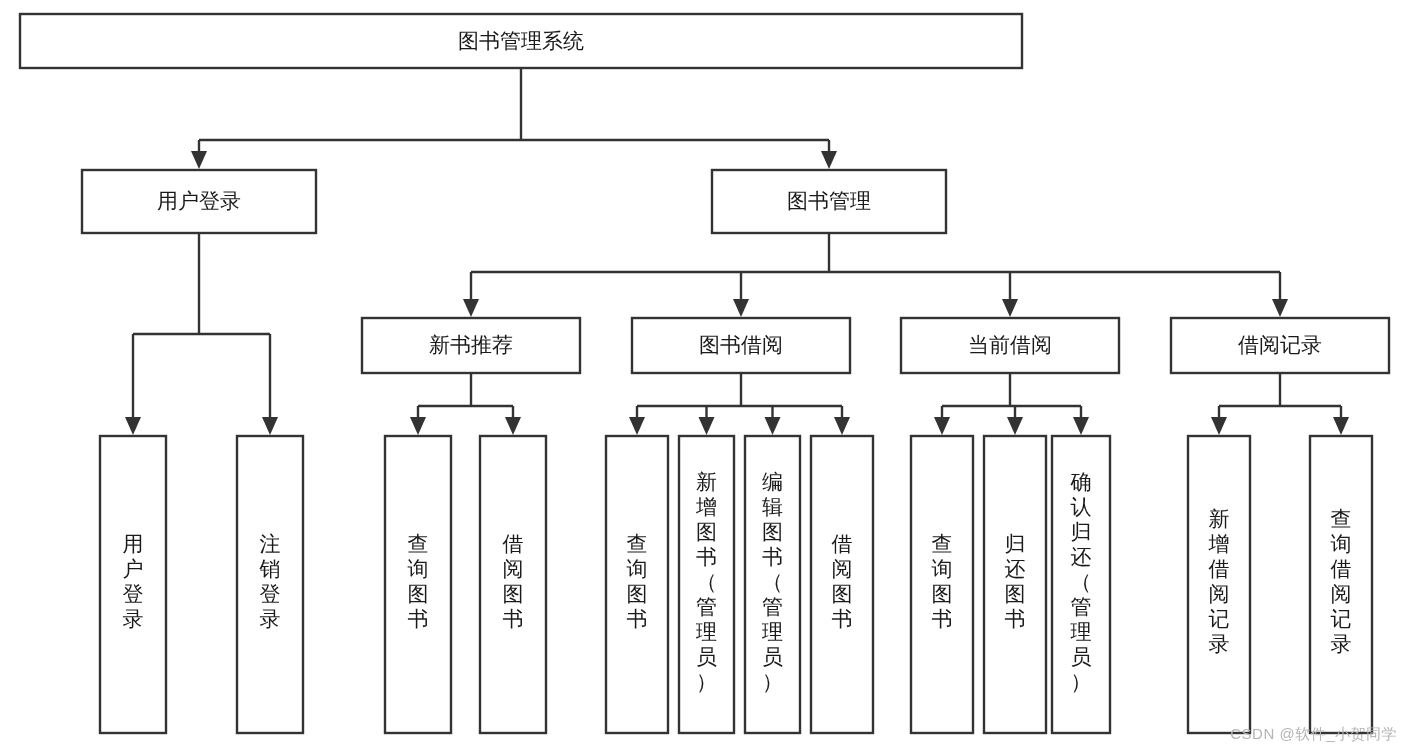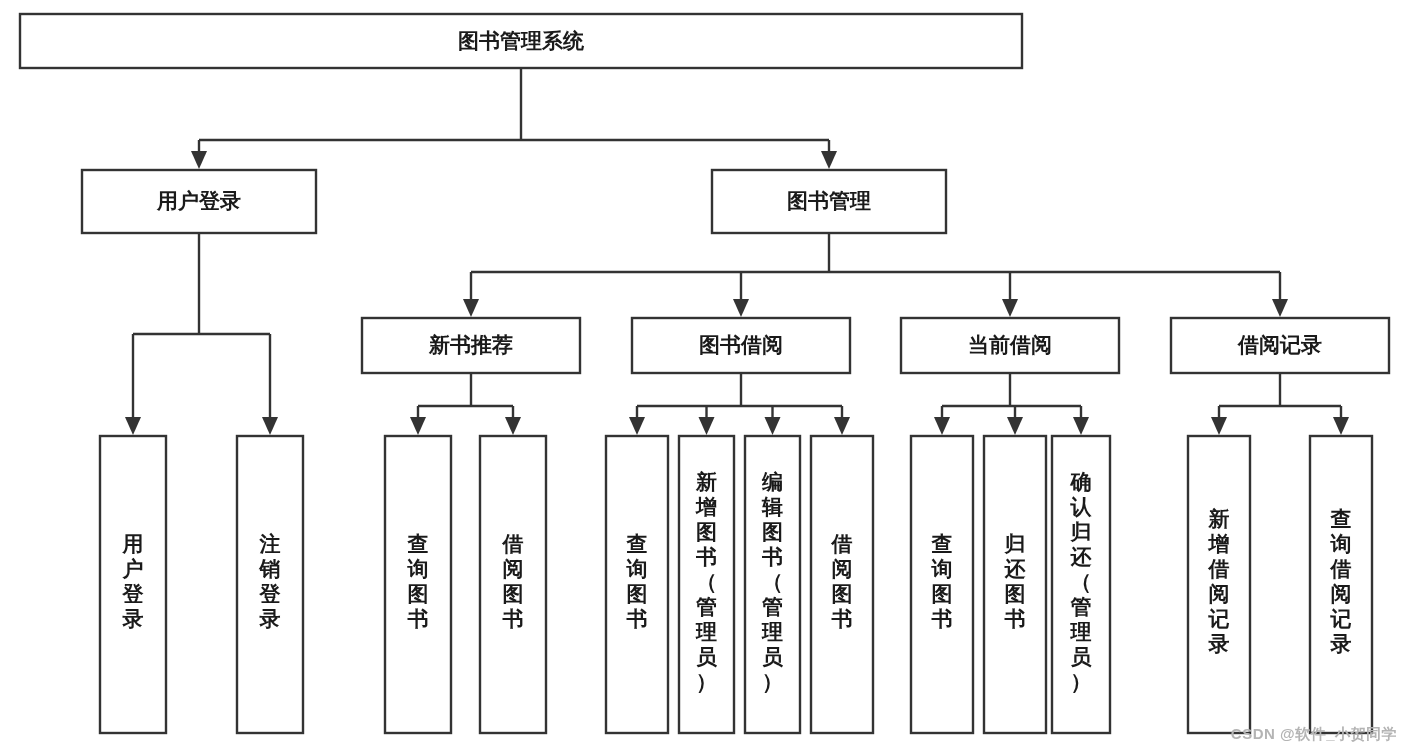--- a/index.html
+++ b/index.html
@@ -10,21 +10,20 @@
   body {
     width: 1405px;
     height: 747px;
     font-family: "Liberation Sans", "DejaVu Sans", sans-serif;
     overflow: hidden;
   }
   #diagram-root {
     position: relative;
     width: 1405px;
     height: 747px;
-    font-weight: bold;
   }
   svg#tree-svg {
     position: absolute;
     left: 0;
     top: 0;
     width: 1405px;
     height: 747px;
   }
   .node-box {
     fill: #ffffff;

